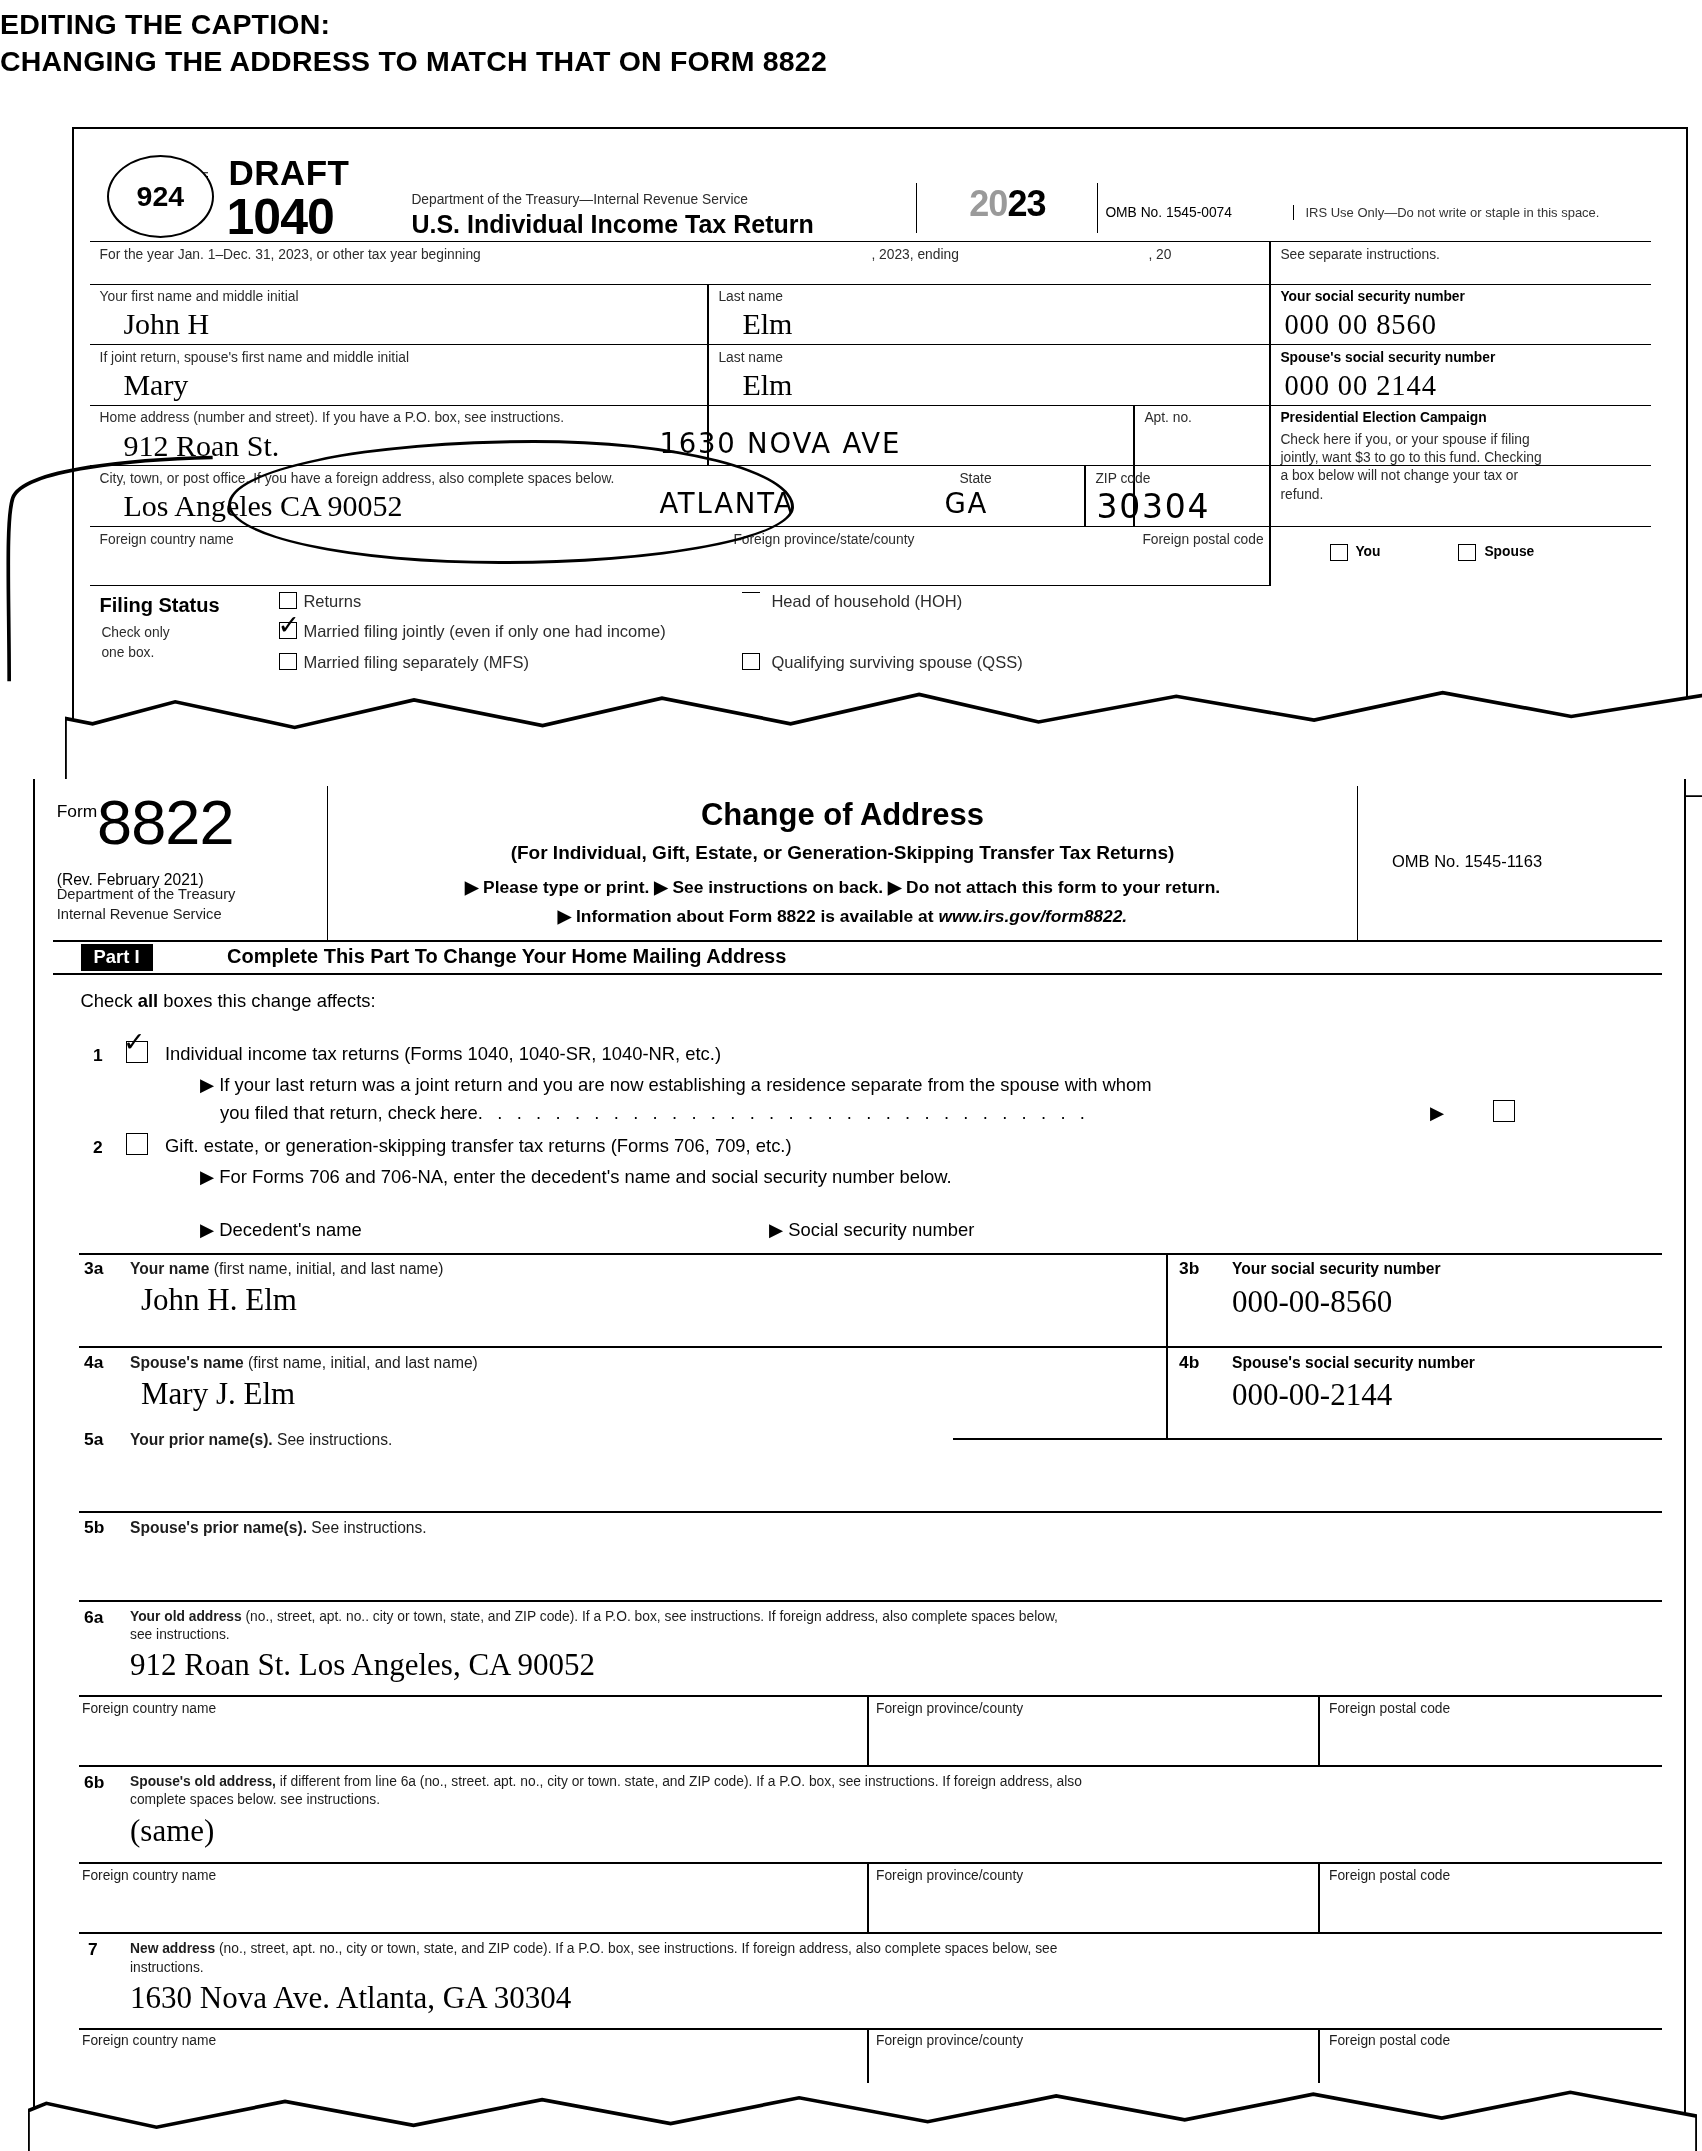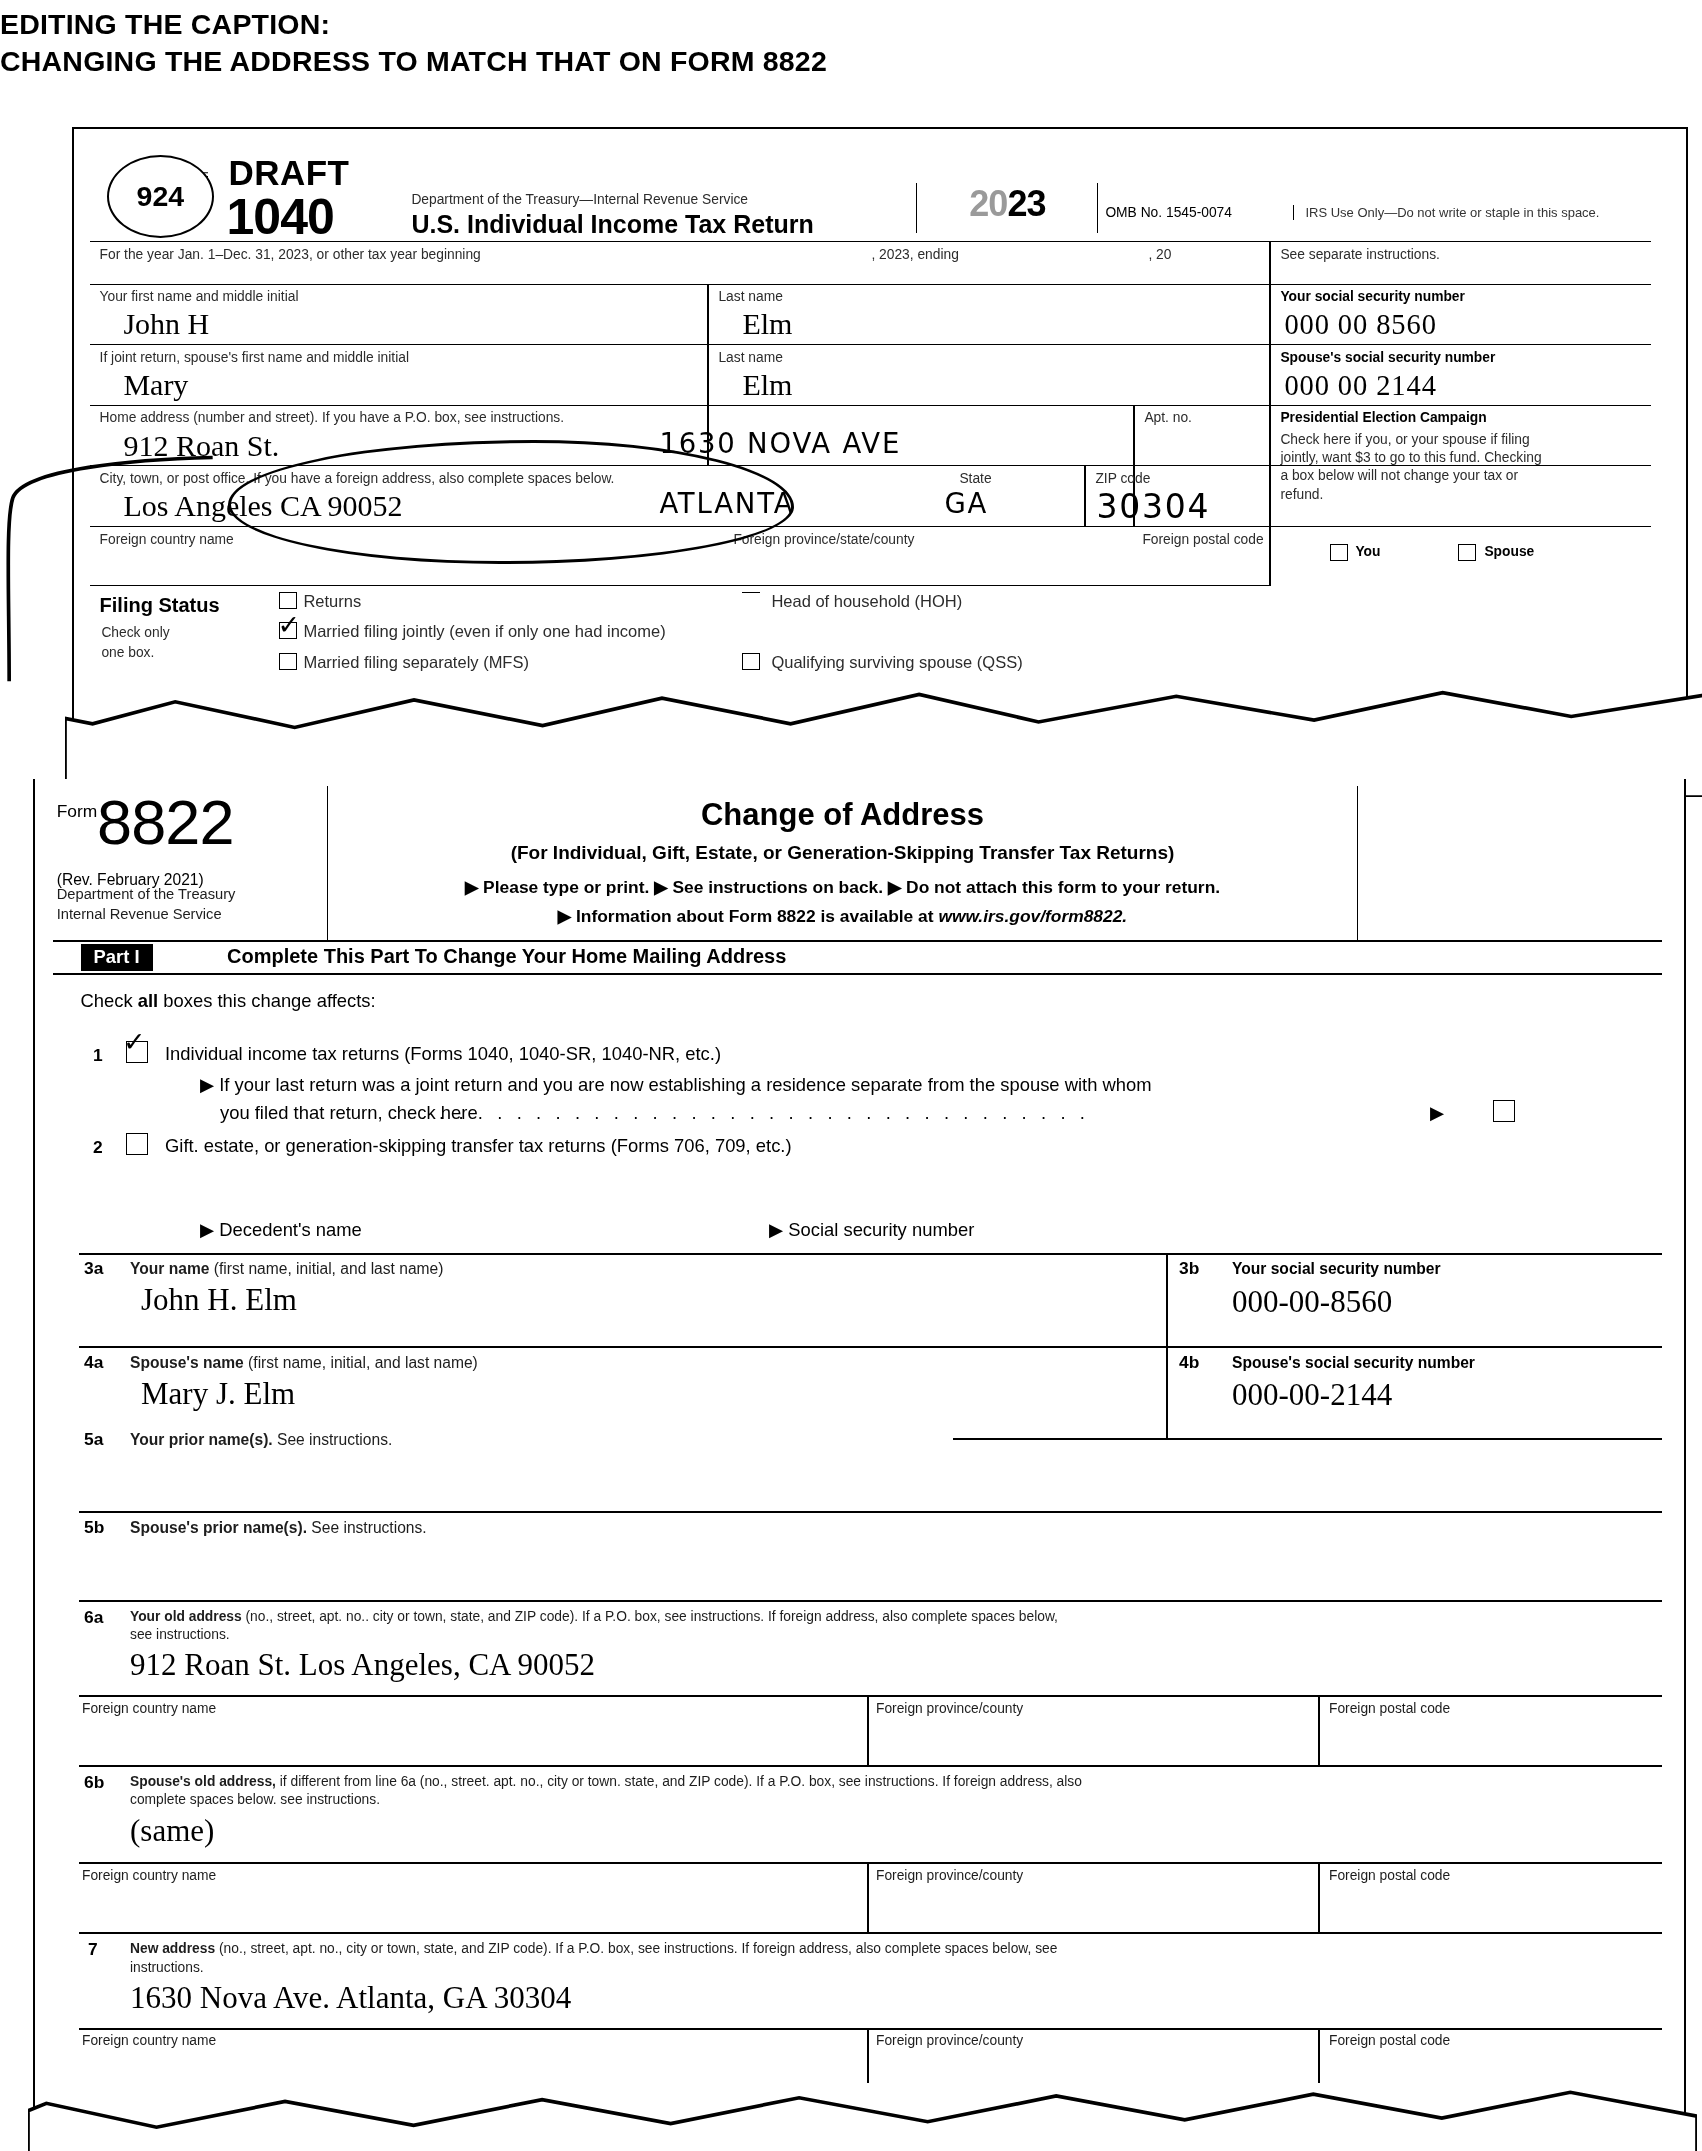--- a/index.html
+++ b/index.html
@@ -543,20 +543,23 @@
           </div>
         </div>
         <div class="hdr-mid">
           <div class="coa-title">Change of Address</div>
           <div class="coa-sub">(For Individual, Gift, Estate, or Generation-Skipping Transfer Tax Returns)</div>
           <div class="coa-inst">▶ Please type or print.  ▶ See instructions on back.  ▶ Do not attach this form to your return.</div>
           <div class="coa-inst" style="margin-top:3.7px;">
             <span>▶ Information about Form 8822 is available at </span><em>www.irs.gov/form8822.</em>
           </div>
         </div>
+        <div class="hdr-right">
+          <div class="omb-8822">OMB No. 1545-1163</div>
+        </div>
       </div>
 
       <div class="part-bar">
         <div class="part-chip">Part I</div>
         <div class="part-title">Complete This Part To Change Your Home Mailing Address</div>
       </div>
 
       <div class="t8822" style="left:27.5px; top:204px;">
         <span>Check </span><b>all</b><span> boxes this change affects:</span>
       </div>
@@ -567,20 +570,21 @@
       <div class="t8822" style="left:112px; top:257px;">Individual income tax returns (Forms 1040, 1040-SR, 1040-NR, etc.)</div>
       <div class="t8822" style="left:147px; top:288px;">▶ If your last return was a joint return and you are now establishing a residence separate from the spouse with whom</div>
       <div class="t8822" style="left:167px; top:316px;">you filed that return, check here</div>
       <div class="dotrow" style="left:386px; top:316px;">. . . . . . . . . . . . . . . . . . . . . . . . . . . . . . . . . .</div>
       <div class="t8822" style="left:1377px; top:316px;">▶</div>
       <div class="chk8822" style="left:1440px; top:314px;"></div>
 
       <div class="num-col" style="left:40px; top:351px;">2</div>
       <div class="chk8822" style="left:73px; top:347px;"></div>
       <div class="t8822" style="left:112px; top:349px;">Gift. estate, or generation-skipping transfer tax returns (Forms 706, 709, etc.)</div>
+      <div class="t8822" style="left:147px; top:380px;">▶ For Forms 706 and 706-NA, enter the decedent's name and social security number below.</div>
 
       <div class="t8822" style="left:147px; top:433px;">▶ Decedent's name</div>
       <div class="t8822" style="left:716px; top:433px;">▶ Social security number</div>
 
       <div class="line" style="left:26px; top:467px; width:1583px;"></div>
       <div class="vline" style="left:1113px; top:467px; height:187px;"></div>
       <div class="num-col" style="left:31px; top:472px;">3a</div>
       <div class="lbl-sm" style="left:77px; top:474px;"><b>Your name</b><span> (first name, initial, and last name)</span></div>
       <div class="num-col" style="left:1126px; top:472px;">3b</div>
       <div class="lbl-sm-b" style="left:1179px; top:474px;">Your social security number</div>

